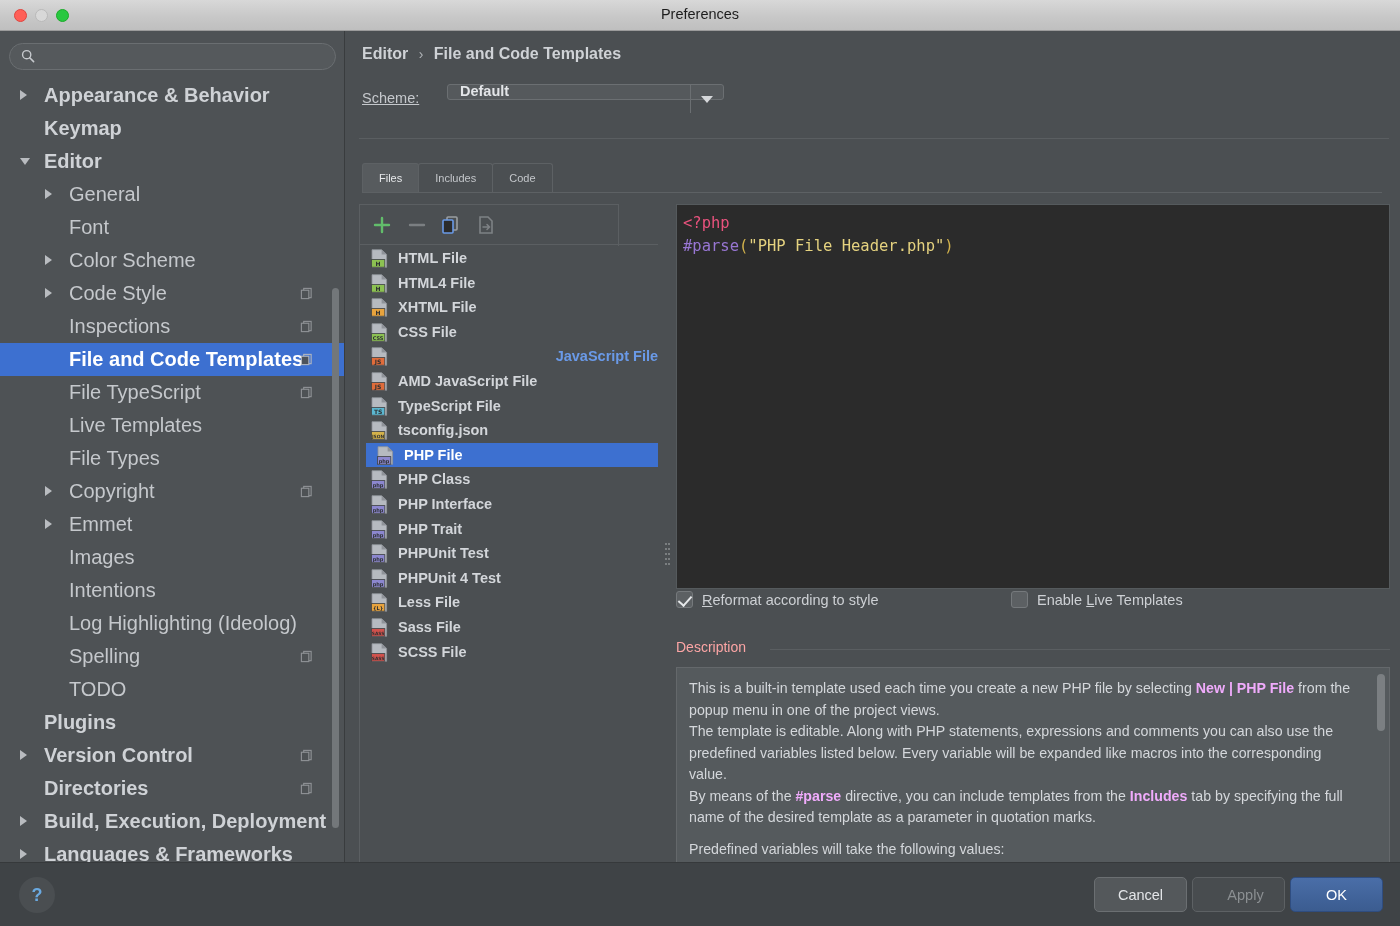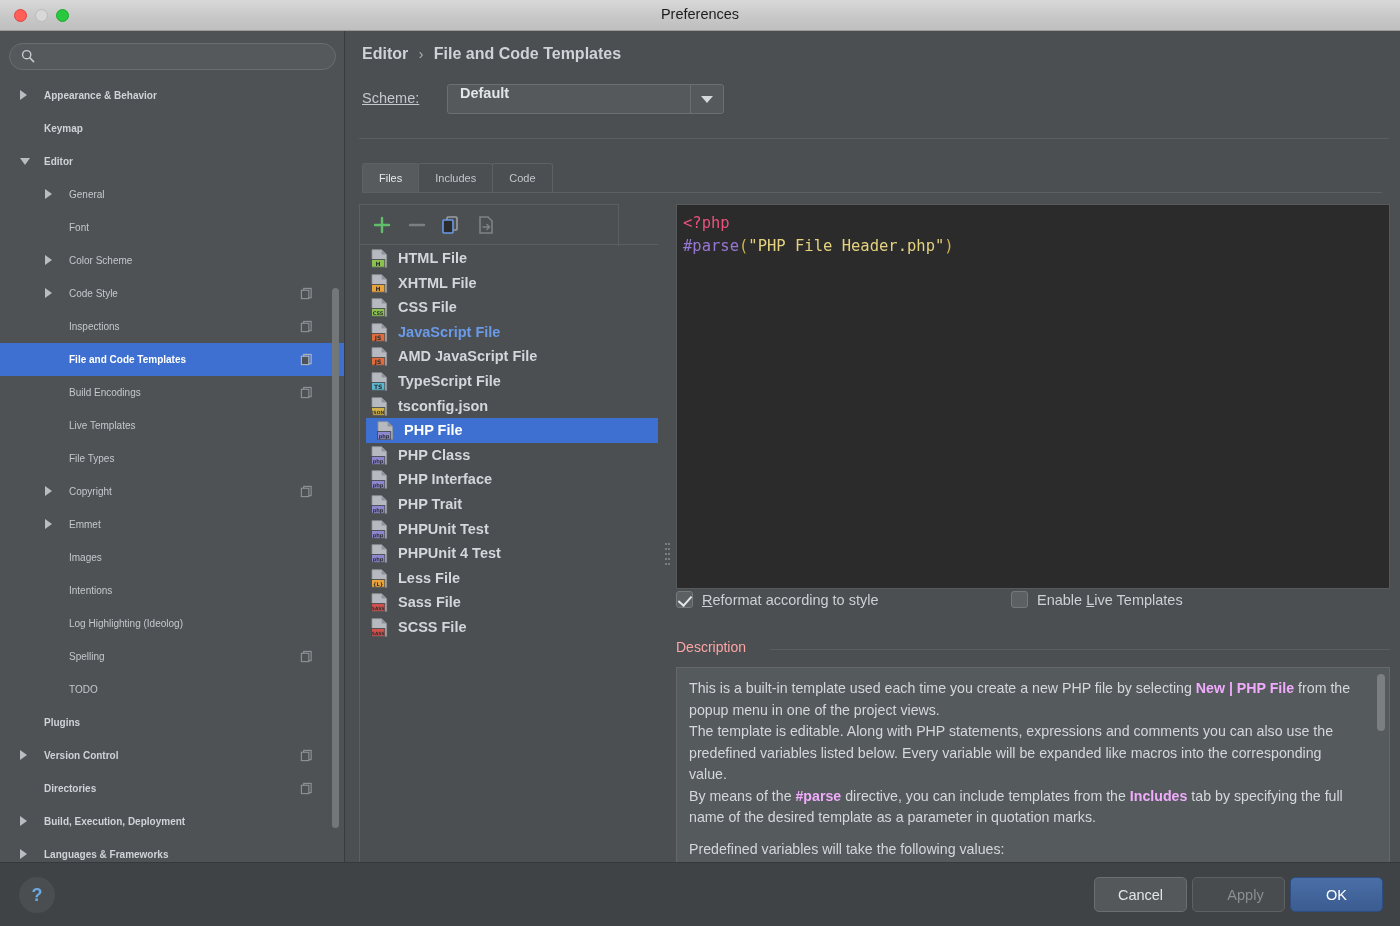--- a/index.html
+++ b/index.html
@@ -49,21 +49,21 @@
   }
   .search-input {
     position: absolute; left: 33px; top: 3px; width: 285px; height: 21px;
     background: transparent; border: none; outline: none;
     color: #d8dade; font-size: 13px; font-family: "Liberation Sans", sans-serif;
   }
 
   .tree { position: absolute; left: 0; top: 48px; width: 345px; }
   .tree-row {
     position: relative; height: 33px; line-height: 33px;
-    color: #c5c8cc; font-size: 10px; white-space: nowrap;
+    color: #c5c8cc; font-size: 20px; white-space: nowrap;
     user-select: none;
   }
   .tree-row.bold { font-weight: bold; color: #cfd2d6; }
   .tree-row.selected { background: #3d70d0; color: #ffffff; font-weight: bold; }
   .tw {
     position: absolute; width: 0; height: 0;
     border-left: 7px solid #b9bcc0; border-top: 5px solid transparent; border-bottom: 5px solid transparent;
     top: 11px;
   }
   .tw.open {
@@ -94,23 +94,23 @@
     background: #4b4f52;
   }
   .breadcrumb {
     position: absolute; left: 17px; top: 14px; font-size: 16px; font-weight: bold; color: #cfd2d6;
   }
   .breadcrumb .sep { color: #b2b5b9; font-weight: normal; margin: 0 6px; font-size: 14px; }
 
   .scheme-row { position: absolute; left: 17px; top: 53px; height: 30px; }
   .scheme-label { position: absolute; left: 0; top: 6px; font-size: 14.5px; color: #c5c8cc; text-decoration: underline; }
   .combo {
-    position: absolute; left: 85px; top: 0; width: 277px; height: 30px;
+    position: absolute; left: 85px; top: 0; width: 277px; height: 16px;
     background: #55595c; border: 1px solid #6b6f72; border-radius: 3px;
-    display: flex; align-items: flex-start;
+    display: flex; align-items: flex-end;
   }
   .combo .val { padding-left: 12px; font-size: 14.5px; color: #e3e5e8; font-weight: bold; }
   .combo-arrow {
     position: absolute; right: 0; top: 0; width: 33px; height: 28px;
     border-left: 1px solid #6b6f72;
     display: flex; align-items: center; justify-content: center;
   }
   .caret-down {
     width: 0; height: 0;
     border-left: 6px solid transparent; border-right: 6px solid transparent;
@@ -139,21 +139,21 @@
   .list-items {
     position: absolute; left: 0; top: 41px; width: 298px; height: 629px;
     overflow: hidden; background: #4b4f52;
   }
   .fitem {
     position: relative; height: 24.6px; line-height: 24.6px;
     font-size: 14.5px; font-weight: bold; color: #d3d6da;
     padding-left: 38px; white-space: nowrap; user-select: none;
   }
   .fitem.selected { background: #3d70d0; color: #ffffff; margin-left: 6px; }
-  .fitem.link { color: #6a9ae8; }
+  .fitem.link { color: #6a9ae8; text-align: right; }
   .ficon {
     position: absolute; left: 11px; top: 3px; width: 17px; height: 19px;
   }
 
   .splitter { position: absolute; left: 316px; top: 173px; width: 14px; height: 672px; }
   .split-dots { position: absolute; left: 4px; top: 338px; width: 5px; height: 26px; }
 
   
   .editor {
     position: absolute; left: 331px; top: 173px; width: 714px; height: 385px;
@@ -281,21 +281,21 @@
           </svg>
         </div>
         <div class="tree-row selected">
           <span class="lbl" style="left: 69px;">File and Code Templates</span>
           <svg class="copy-badge" viewBox="0 0 14 14">
             <rect x="4" y="1.5" width="8" height="10" fill="none" stroke="#b7babe" stroke-width="1.2"></rect>
             <rect x="1.5" y="3.5" width="8" height="9" fill="#4e5255" stroke="#b7babe" stroke-width="1.2"></rect>
           </svg>
         </div>
         <div class="tree-row">
-          <span class="lbl" style="left: 69px;">Build Encodings</span>
+          <span class="lbl" style="left: 69px;">File TypeScript</span>
           <svg class="copy-badge" viewBox="0 0 14 14">
             <rect x="4" y="1.5" width="8" height="10" fill="none" stroke="#b7babe" stroke-width="1.2"></rect>
             <rect x="1.5" y="3.5" width="8" height="9" fill="#4e5255" stroke="#b7babe" stroke-width="1.2"></rect>
           </svg>
         </div>
         <div class="tree-row">
           <span class="lbl" style="left: 69px;">Live Templates</span>
         </div>
         <div class="tree-row">
           <span class="lbl" style="left: 69px;">File Types</span>
@@ -416,20 +416,26 @@
           </svg>
         </div>
       </div>
       <div class="list-items" id="file-list">
           <div class="fitem"><svg class="ficon" viewBox="0 0 17 19">
               <path d="M1 0.7 H10.6 L15.6 5.4 V18.3 H1 Z" fill="#b6bac0" stroke="#8f9399" stroke-width="0.8"></path>
               <path d="M10.6 0.7 V5.4 H15.6 Z" fill="#8f9399"></path>
               <rect x="0.4" y="10.6" width="13.4" height="7.6" fill="#8cc152" stroke="#3d4042" stroke-width="0.8"></rect>
               <text x="7.1" y="16.6" font-size="6" font-family="DejaVu Sans, sans-serif" fill="#2c2f31" text-anchor="middle">H</text>
             </svg><span>HTML File</span></div>
+          <div class="fitem"><svg class="ficon" viewBox="0 0 17 19">
+              <path d="M1 0.7 H10.6 L15.6 5.4 V18.3 H1 Z" fill="#b6bac0" stroke="#8f9399" stroke-width="0.8"></path>
+              <path d="M10.6 0.7 V5.4 H15.6 Z" fill="#8f9399"></path>
+              <rect x="0.4" y="10.6" width="13.4" height="7.6" fill="#8cc152" stroke="#3d4042" stroke-width="0.8"></rect>
+              <text x="7.1" y="16.6" font-size="6" font-family="DejaVu Sans, sans-serif" fill="#2c2f31" text-anchor="middle">H</text>
+            </svg><span>HTML4 File</span></div>
           <div class="fitem"><svg class="ficon" viewBox="0 0 17 19">
               <path d="M1 0.7 H10.6 L15.6 5.4 V18.3 H1 Z" fill="#b6bac0" stroke="#8f9399" stroke-width="0.8"></path>
               <path d="M10.6 0.7 V5.4 H15.6 Z" fill="#8f9399"></path>
               <rect x="0.4" y="10.6" width="13.4" height="7.6" fill="#e8a33d" stroke="#3d4042" stroke-width="0.8"></rect>
               <text x="7.1" y="16.6" font-size="6" font-family="DejaVu Sans, sans-serif" fill="#2c2f31" text-anchor="middle">H</text>
             </svg><span>XHTML File</span></div>
           <div class="fitem"><svg class="ficon" viewBox="0 0 17 19">
               <path d="M1 0.7 H10.6 L15.6 5.4 V18.3 H1 Z" fill="#b6bac0" stroke="#8f9399" stroke-width="0.8"></path>
               <path d="M10.6 0.7 V5.4 H15.6 Z" fill="#8f9399"></path>
               <rect x="0.4" y="10.6" width="13.4" height="7.6" fill="#8cc152" stroke="#3d4042" stroke-width="0.8"></rect>

